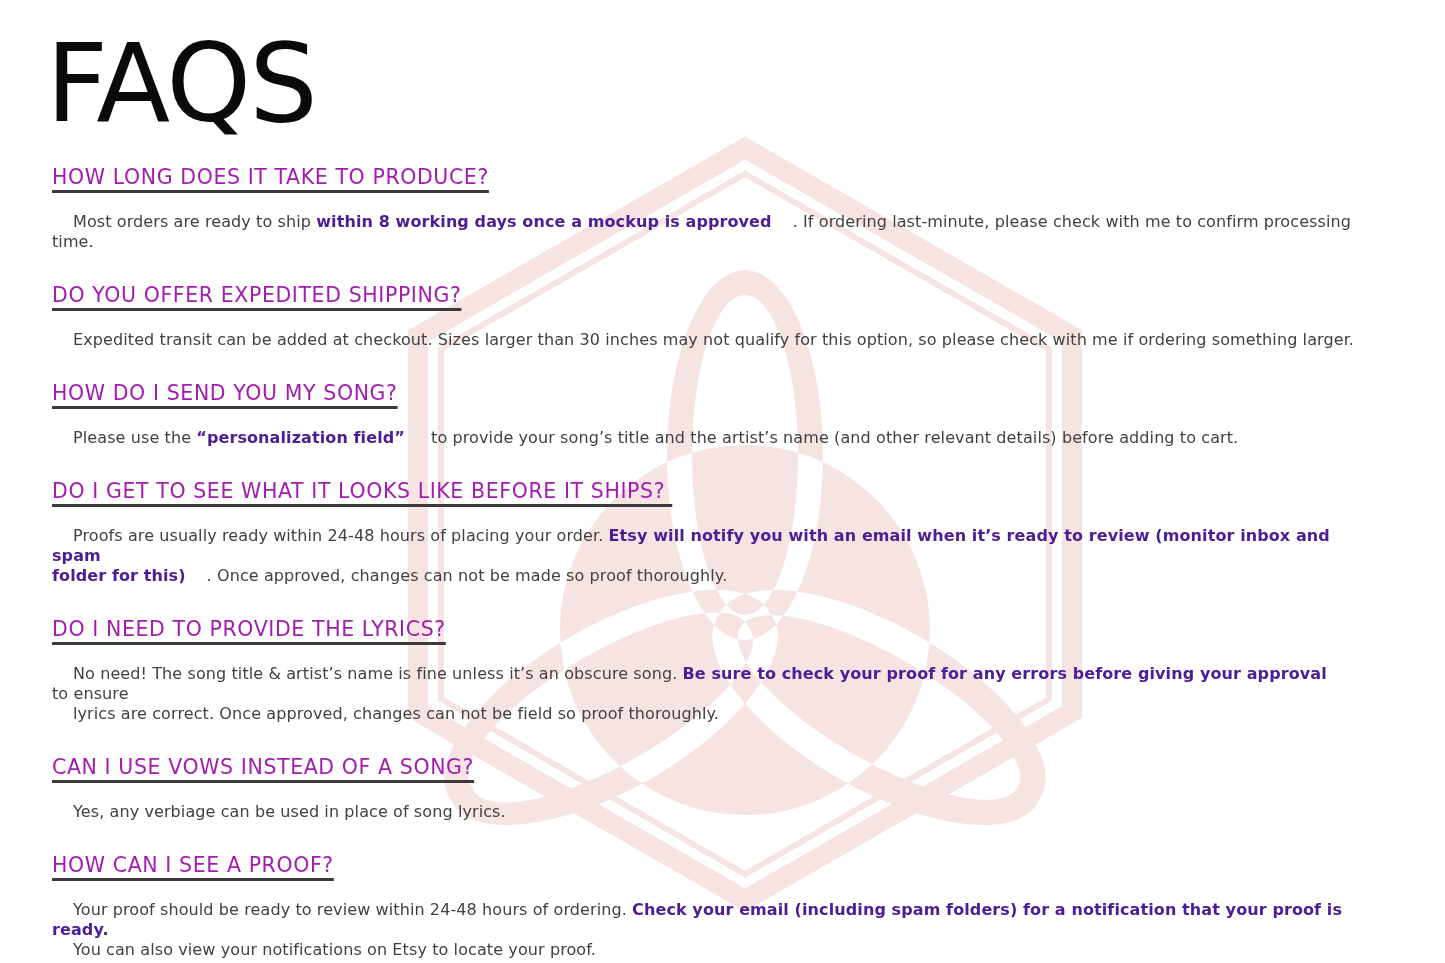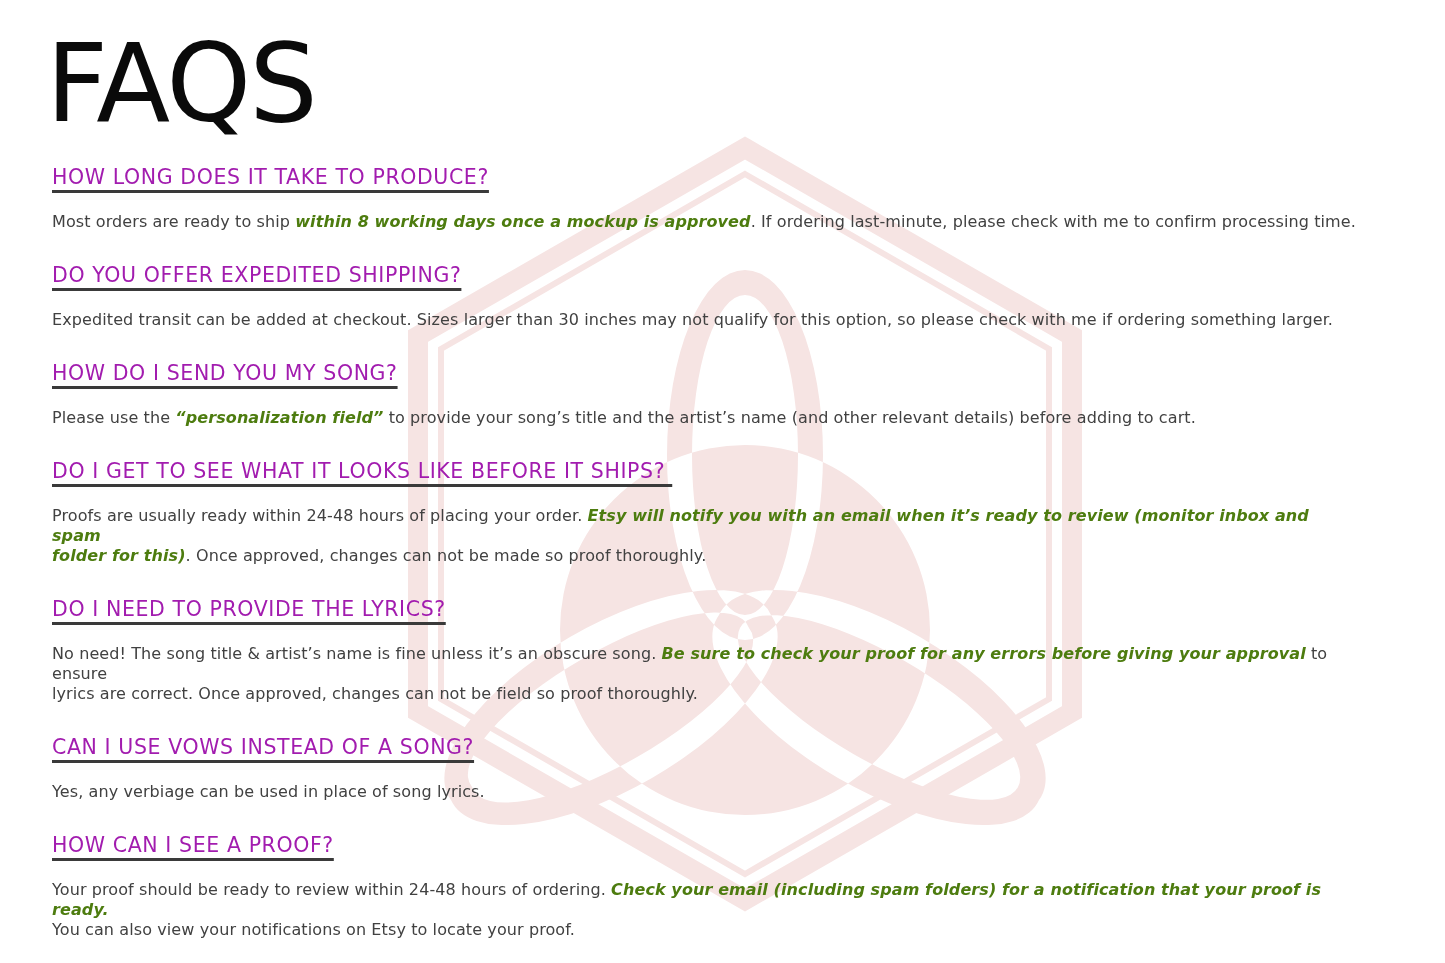--- a/index.html
+++ b/index.html
@@ -53,22 +53,22 @@
   }
 
   p.a {
     margin: 0 0 30px 0;
     font-size: 16px;
     line-height: 20px;
     color: #414141;
     letter-spacing: 0.1px;
   }
 
-  .run { font-style: normal; font-weight: 400; }
-  .run-em { font-style: italic; font-weight: 700; color: #4d7c0f; }
+  .run { font-style: normal; font-weight: 400; margin-left: 21px; }
+  .run-em { font-weight: 700; color: #4c1d95; }
 </style>
 </head>
 <body>
 
 <div class="page">
 
   <svg class="watermark" viewBox="0 0 1445 963" xmlns="http://www.w3.org/2000/svg" aria-hidden="true">
     <polygon points="745,148 1072,336 1072,712 745,900 418,712 418,336" fill="none" stroke-width="20" stroke="#f6e4e3"></polygon>
     <polygon points="745,174 1049,349 1049,699 745,874 441,699 441,349" fill="none" stroke-width="6" stroke="#f6e4e3"></polygon>
     <path fill-rule="evenodd" d="M 930 630 A 185 185 0 1 0 560 630 A 185 185 0 1 0 930 630 Z

